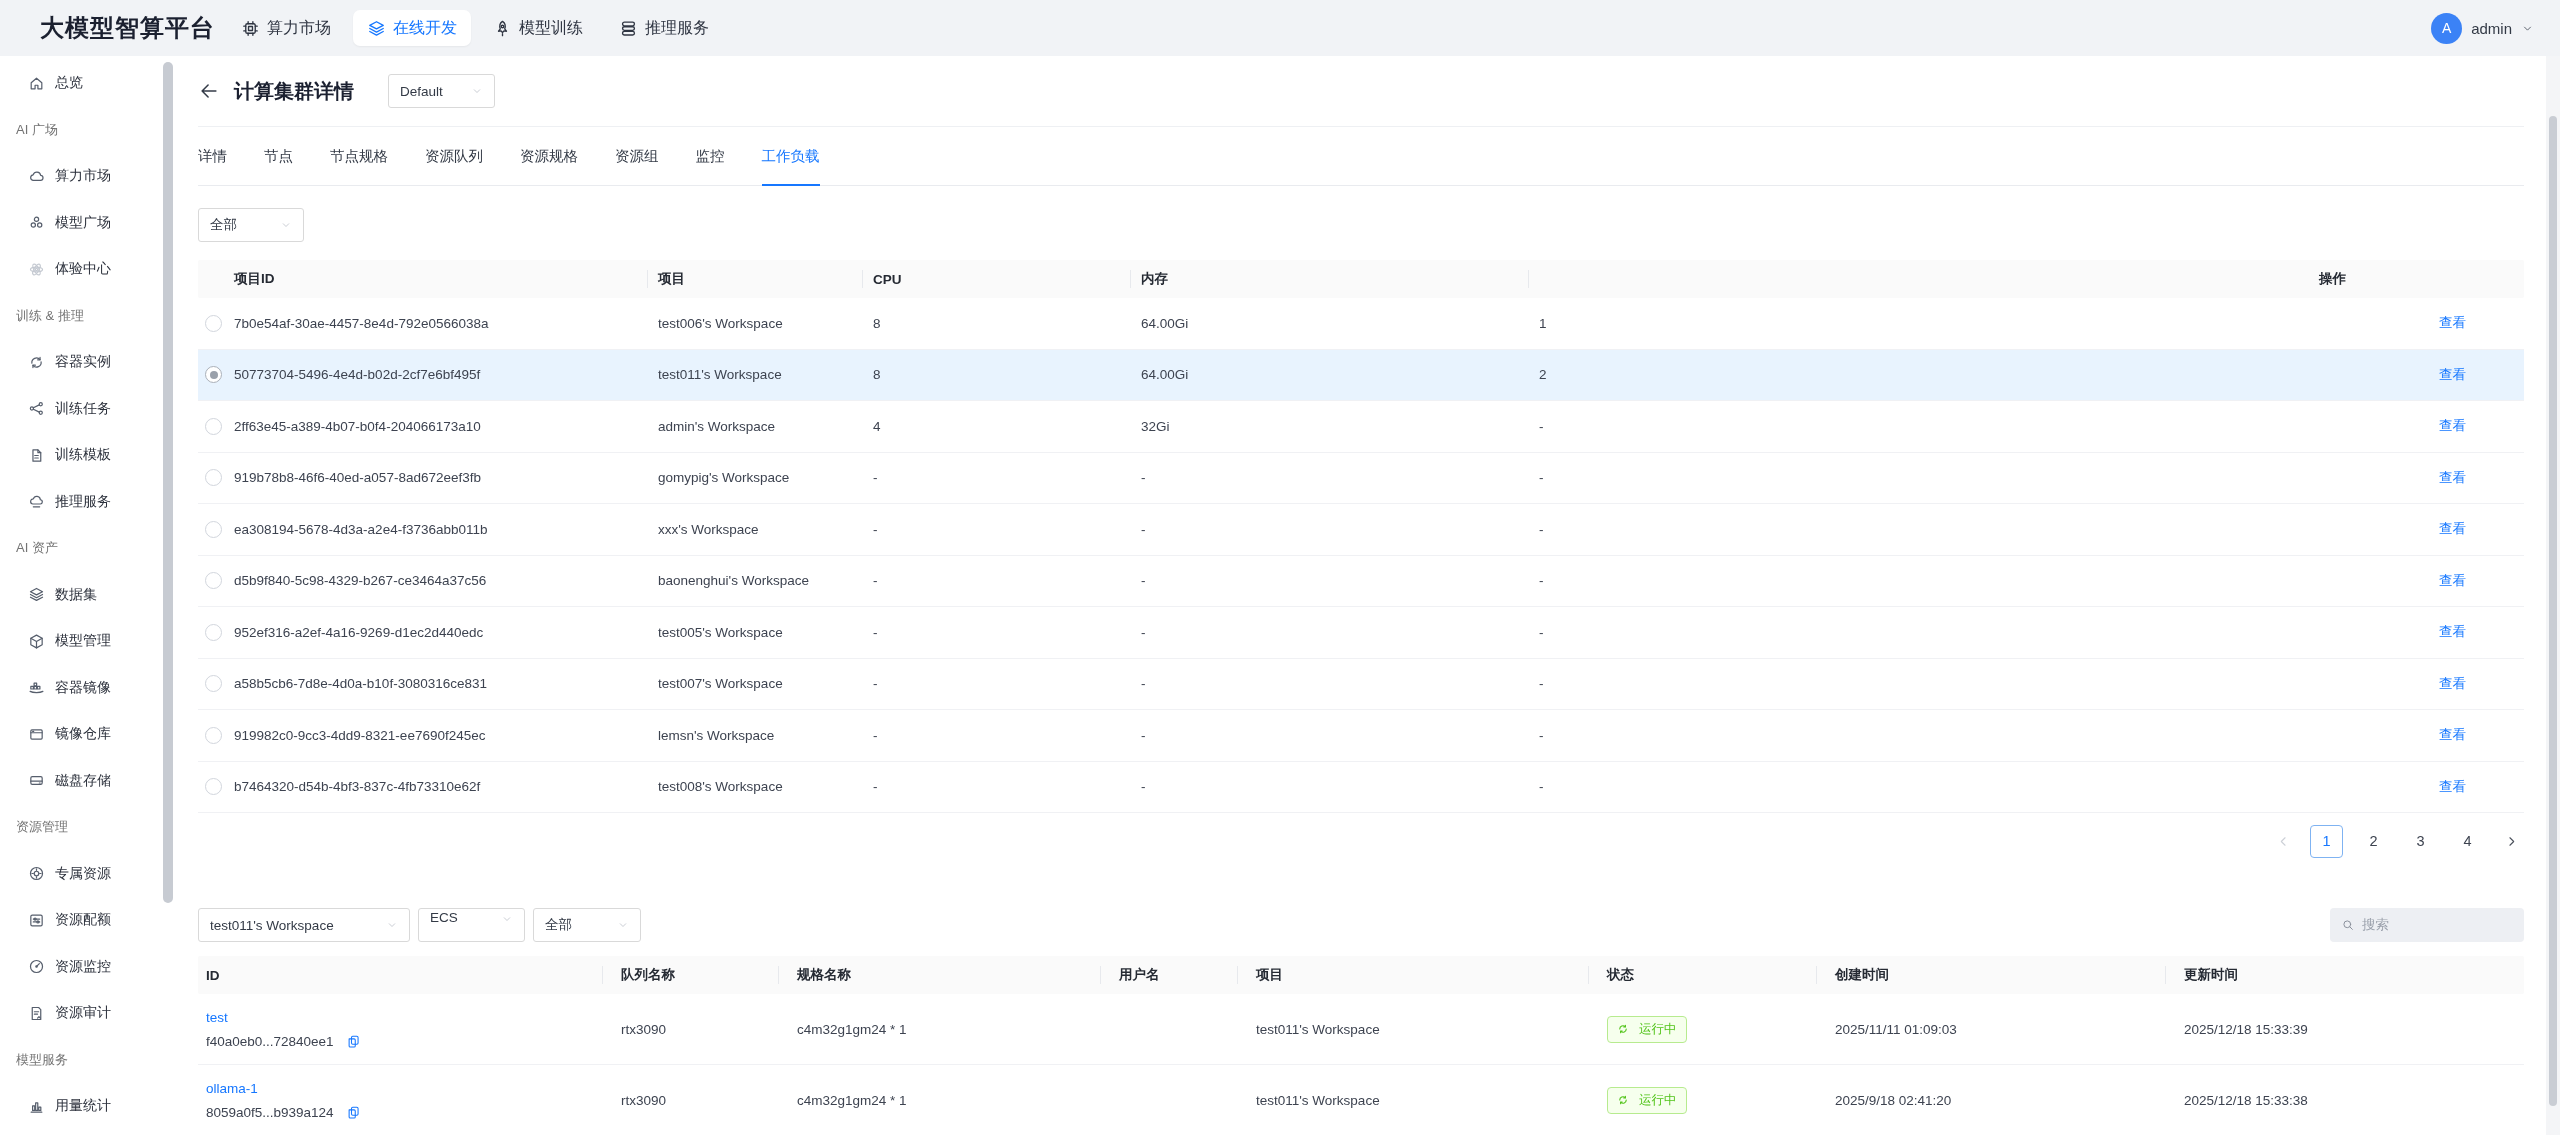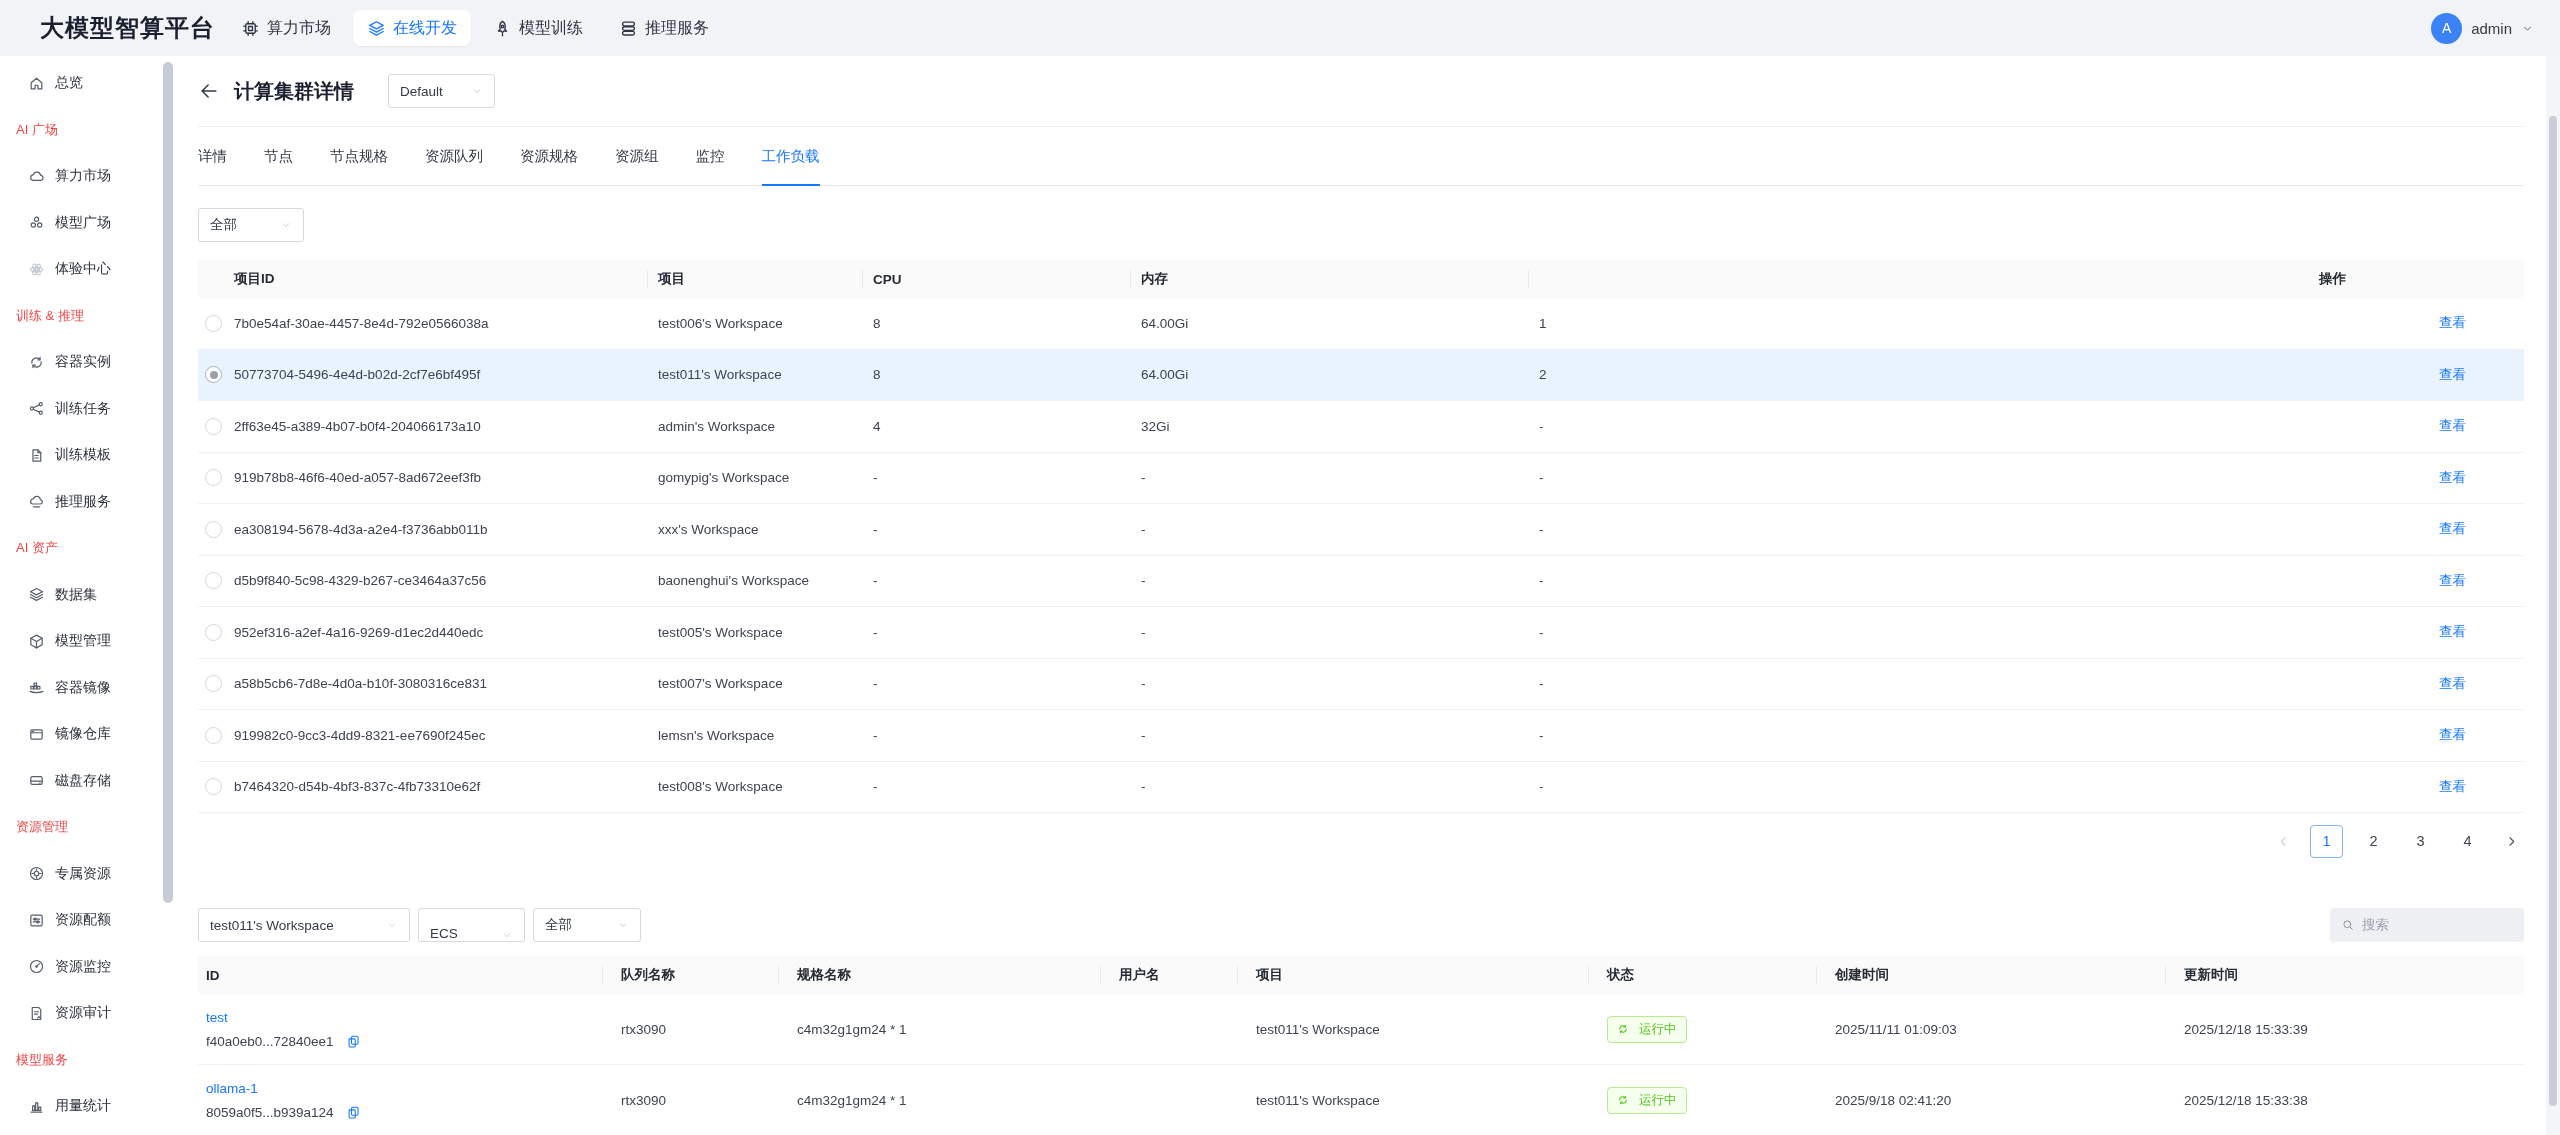--- a/index.html
+++ b/index.html
@@ -22,30 +22,30 @@
   .avatar { width: 31px; height: 31px; border-radius: 50%; background: #3b82f6; color: #fff; display: flex; align-items: center; justify-content: center; font-size: 14px; cursor: pointer; }
   .username { font-size: 15px; color: #333a46; }
   .user-chev { width: 13px; height: 13px; color: #555b66; cursor: pointer; }
 
   
   .app { display: flex; height: 1079px; }
   .sidebar { width: 178px; flex: none; background: #fff; padding-top: 4px; position: relative; }
   .side-row { height: 46.5px; display: flex; align-items: center; padding-left: 28px; gap: 10px; font-size: 14px; color: #2c313c; cursor: pointer; white-space: nowrap; }
   .side-row svg { width: 17px; height: 17px; color: #565e6c; flex: none; }
   .side-row svg.dim { color: #c4c9d1; }
-  .side-section { height: 46.5px; display: flex; align-items: center; padding-left: 16px; font-size: 13px; color: #ef4444; white-space: nowrap; }
+  .side-section { height: 46.5px; display: flex; align-items: center; padding-left: 16px; font-size: 13px; color: #737373; white-space: nowrap; }
   .side-scroll-thumb { position: absolute; right: 5px; top: 6px; width: 10px; height: 841px; background: #c7cbd2; border-radius: 5px; cursor: pointer; }
 
   .main { flex: 1; padding: 0 36px 0 20px; min-width: 0; }
 
   
   .page-header { height: 71px; display: flex; align-items: center; border-bottom: 1px solid #eef0f3; }
   .back-btn { width: 22px; height: 22px; color: #343b48; cursor: pointer; }
   .page-title { font-size: 20px; font-weight: bold; color: #1b2030; margin-left: 14px; }
-  .select { height: 34px; border: 1px solid #d9d9d9; border-radius: 3px; background: #fff; display: inline-flex; align-items: center; justify-content: space-between; padding: 0 11px; font-size: 13.5px; color: #333a46; cursor: pointer; gap: 8px; white-space: nowrap; }
+  .select { height: 34px; border: 1px solid #d9d9d9; border-radius: 3px; background: #fff; display: inline-flex; align-items: center; justify-content: space-between; padding: 16px 11px; font-size: 13.5px; color: #333a46; cursor: pointer; gap: 8px; white-space: nowrap; }
   .select .chev { width: 12px; height: 12px; color: #c0c4cc; flex: none; }
   .cluster-select { margin-left: 34px; width: 107px; }
 
   
   .tabs { display: flex; gap: 37px; height: 59px; align-items: stretch; border-bottom: 1px solid #e9ebef; }
   .tab { font-size: 14.5px; color: #333a46; display: flex; align-items: center; position: relative; cursor: pointer; }
   .tab.active { color: #1677ff; }
   .tab.active::after { content: ""; position: absolute; left: 0; right: 0; bottom: -1px; height: 2px; background: #1677ff; }
 
   

